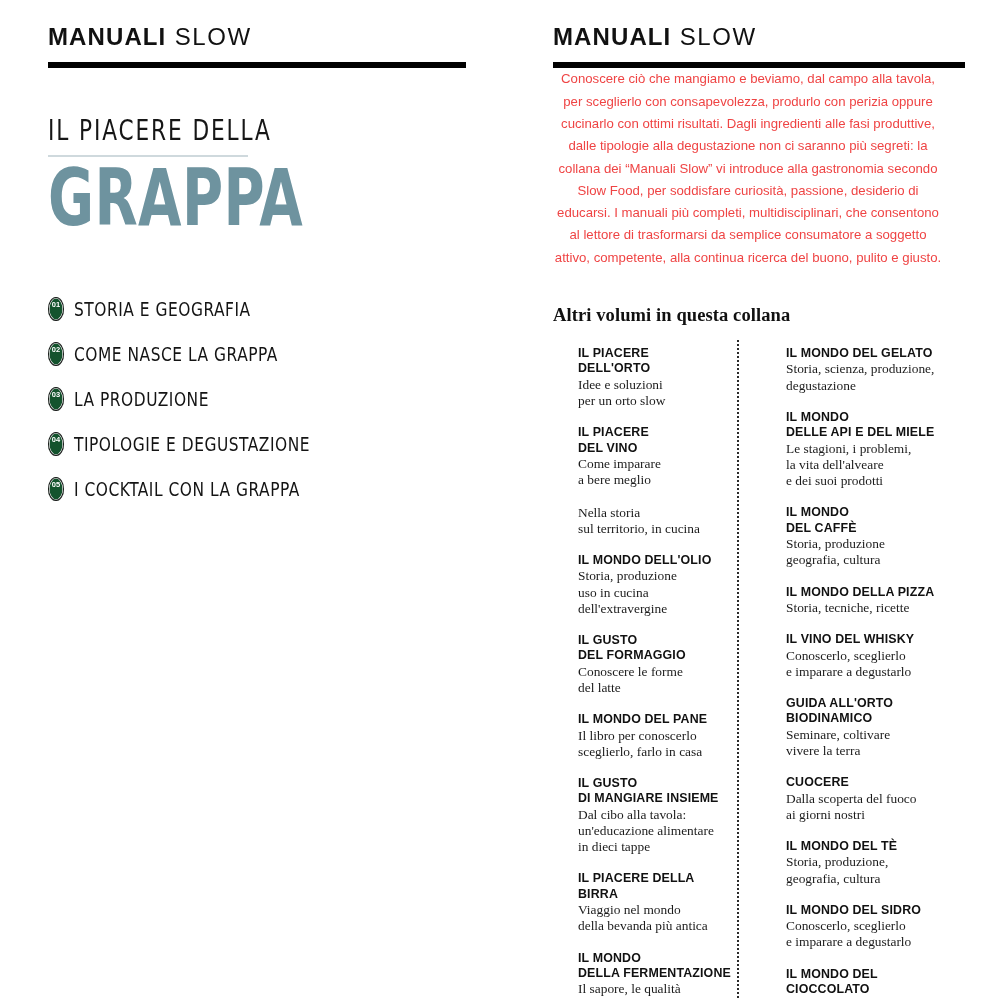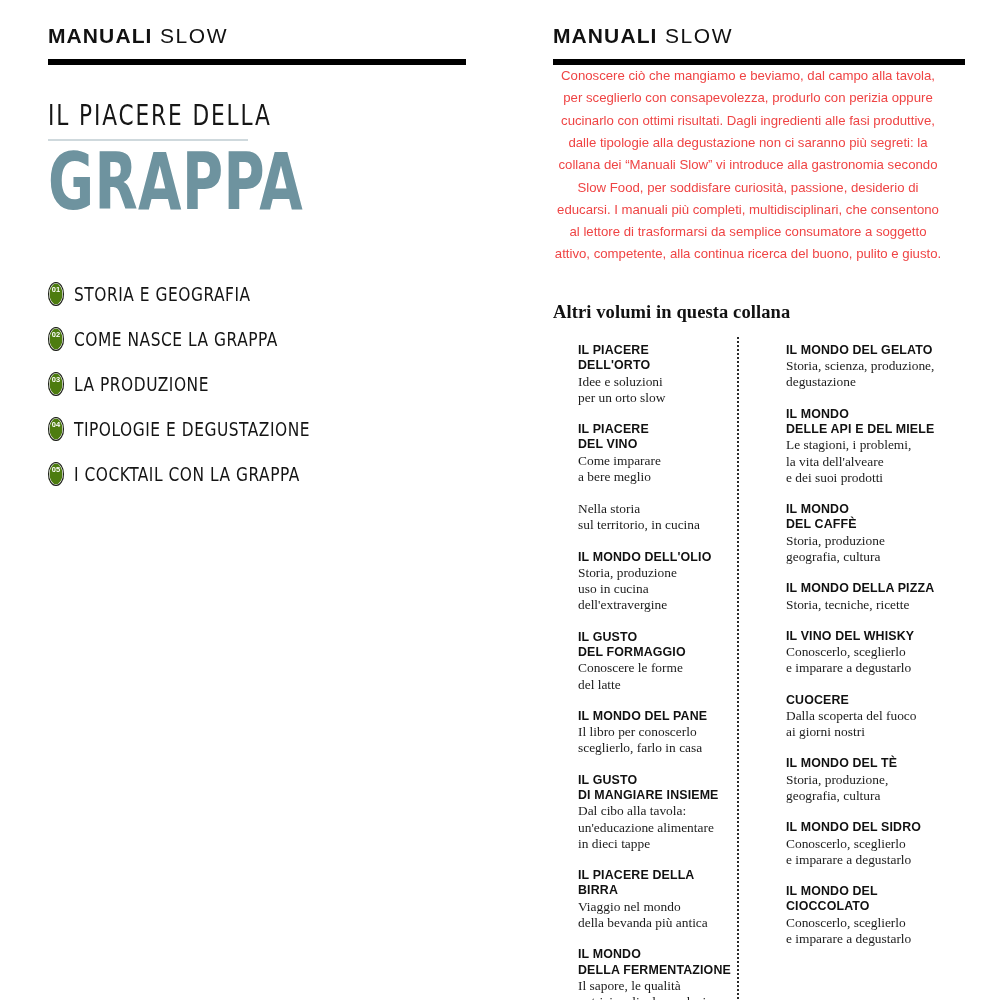--- a/index.html
+++ b/index.html
@@ -29,21 +29,21 @@
     width: 420px;
   }
   .right-panel {
     position: absolute;
     left: 553px;
     top: 24px;
     width: 412px;
   }
 
   .brand {
-    font-size: 21px;
+    font-size: 24px;
     letter-spacing: 0.5px;
     white-space: nowrap;
     line-height: 1.1;
     color: #111111;
   }
   .brand .brand-bold {
     font-weight: 700;
     letter-spacing: 1.1px;
   }
   .brand .brand-light {
@@ -54,21 +54,21 @@
   .rule-thick {
     height: 6px;
     background: #000000;
     margin-top: 12px;
   }
   .left-panel .rule-thick { width: 418px; }
   .right-panel .rule-thick { width: 412px; }
 
   
   .title-block {
-    margin-top: 36px;
+    margin-top: 48px;
   }
   .title-kicker {
     font-family: "DejaVu Sans Condensed", "Liberation Sans Narrow", "Liberation Sans", sans-serif;
     font-size: 28px;
     font-weight: 400;
     letter-spacing: 2.2px;
     color: #161616;
     transform: scaleX(0.86);
     transform-origin: left center;
     white-space: nowrap;
@@ -100,21 +100,21 @@
   .toc-item {
     display: flex;
     align-items: center;
     height: 45px;
   }
   .toc-badge {
     flex: 0 0 auto;
     width: 16px;
     height: 24px;
     border-radius: 50%;
-    background: #4d7c0f;
+    background: #14532d;
     color: #ffffff;
     font-size: 7.5px;
     font-weight: 700;
     line-height: 16px;
     text-align: center;
     letter-spacing: 0px;
     box-shadow: inset 0 0 0 1px #141414, inset 0 0 0 1.6px #ffffff;
     margin-right: 10px;
     font-family: "Liberation Sans", sans-serif;
   }
@@ -328,20 +328,26 @@
         <div class="book">
           <div class="book-title">IL MONDO DELLA PIZZA</div>
           <div class="book-sub">Storia, tecniche, ricette</div>
         </div>
         <div class="book">
           <div class="book-title">IL VINO DEL WHISKY</div>
           <div class="book-sub">Conoscerlo, sceglierlo
 e imparare a degustarlo</div>
         </div>
         <div class="book">
+          <div class="book-title">GUIDA ALL'ORTO
+BIODINAMICO</div>
+          <div class="book-sub">Seminare, coltivare
+vivere la terra</div>
+        </div>
+        <div class="book">
           <div class="book-title">CUOCERE</div>
           <div class="book-sub">Dalla scoperta del fuoco
 ai giorni nostri</div>
         </div>
         <div class="book">
           <div class="book-title">IL MONDO DEL TÈ</div>
           <div class="book-sub">Storia, produzione,
 geografia, cultura</div>
         </div>
         <div class="book">

